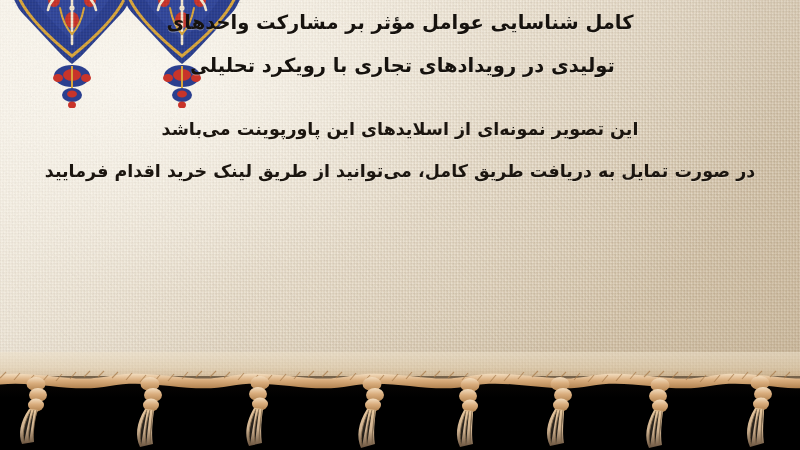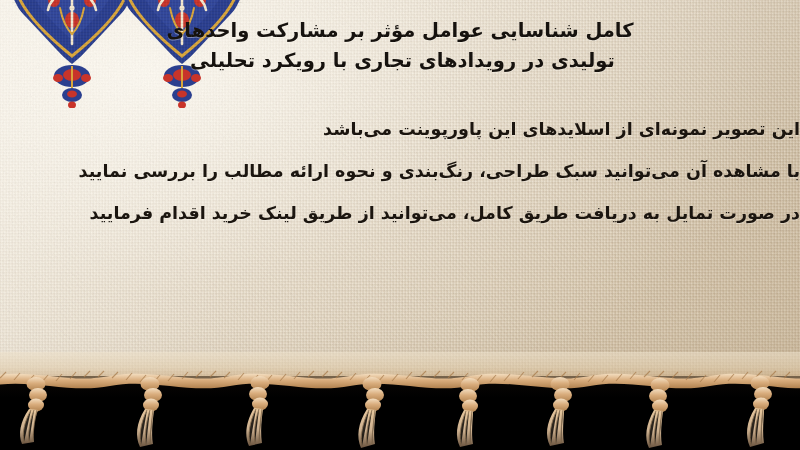--- a/index.html
+++ b/index.html
@@ -72,43 +72,45 @@
     top: 376px;
     width: 800px;
     height: 74px;
     background:
       linear-gradient(180deg, #0a0705 0%, #000000 30%, #000000 100%);
   }
 
   
   .title-block {
     position: absolute;
-    top: 16px;
+    top: 8px;
     left: 0;
     width: 800px;
     text-align: center;
     direction: rtl;
   }
   .title-line {
     color: #16120e;
     font-size: 19.5px;
     line-height: 30px;
     font-weight: 600;
     letter-spacing: 0px;
     text-shadow: 0 1px 0 rgba(255,252,244,0.35);
   }
   .title-line.l2 {
     padding-left: 5px;
+    margin-top: 13px;
   }
 
   .body-block {
     position: absolute;
     top: 108px;
     left: 0;
     width: 800px;
+    text-align: center;
     direction: rtl;
   }
   .body-line {
     color: #1b150f;
     font-size: 17.5px;
     line-height: 42px;
     font-weight: 600;
     text-shadow: 0 1px 0 rgba(255,252,244,0.30);
     white-space: nowrap;
   }
@@ -274,21 +276,20 @@
     </g>
   </svg>
 
   <div class="title-block">
     <div class="title-line l1">کامل شناسایی عوامل مؤثر بر مشارکت واحدهای</div>
     <div class="title-line l2">تولیدی در رویدادهای تجاری با رویکرد تحلیلی</div>
   </div>
 
   <div class="body-block">
     <div class="body-line">این تصویر نمونه‌ای از اسلایدهای این پاورپوینت می‌باشد</div>
-    <div class="body-line">با مشاهده آن می‌توانید سبک طراحی، رنگ‌بندی و نحوه ارائه مطالب را بررسی نمایید</div>
     <div class="body-line">در صورت تمایل به دریافت طریق کامل، می‌توانید از طریق لینک خرید اقدام فرمایید</div>
   </div>
 
   <div class="black-base"></div>
 
   <svg class="fringe-band" width="800" height="98" viewBox="0 0 800 98">
     <defs>
       <linearGradient id="ropeG" x1="0" y1="0" x2="0" y2="1">
         <stop offset="0%" stop-color="#f3ddbf"></stop>
         <stop offset="45%" stop-color="#d9ad7d"></stop>

